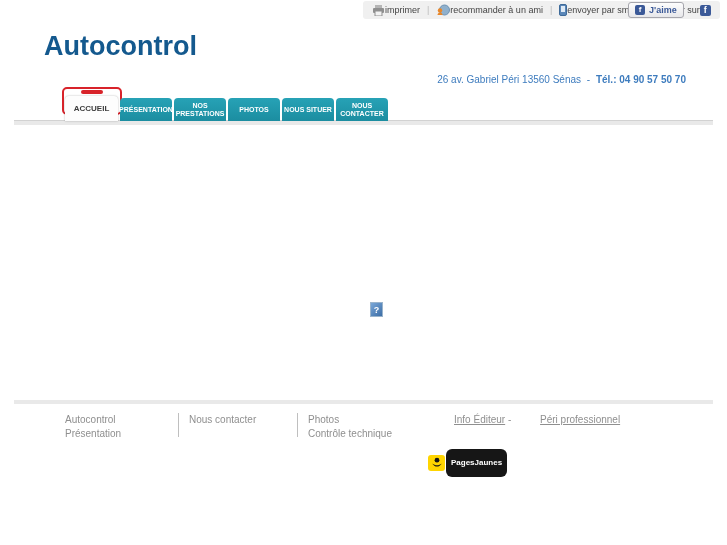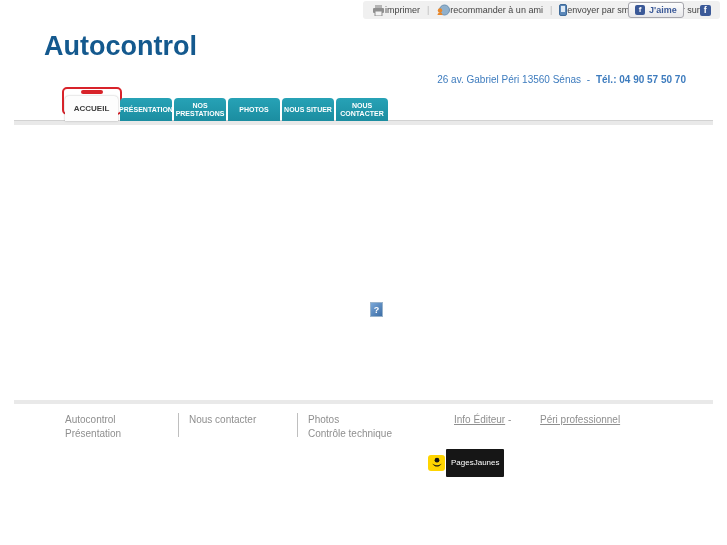--- a/index.html
+++ b/index.html
@@ -91,22 +91,22 @@
   .col3 { left:308px; }
   .col4 { left:428px; }
   .col4 .ulink { text-decoration:underline; cursor:pointer;margin-left:26px; }
 
   .pj-logo { position:absolute; left:428px; top:449px; display:flex; align-items:center; gap:1px; cursor:pointer; }
   .pj-face {
     width:17px; height:16px; background:#ffd500; border-radius:3px;
     display:flex; align-items:center; justify-content:center;
   }
   .pj-label {
-    background:#161616; color:#fff; border-radius:1px;
-    font-size:8px; font-weight:normal; padding:10px 5px; line-height:1;
+    background:#161616; color:#fff; border-radius:6px;
+    font-size:8px; font-weight:bold; padding:10px 5px; line-height:1;
   }
 
   svg { display:block; }
 </style>
 </head>
 <body>
 
 <div class="page">
 
   <div class="toolbar">

